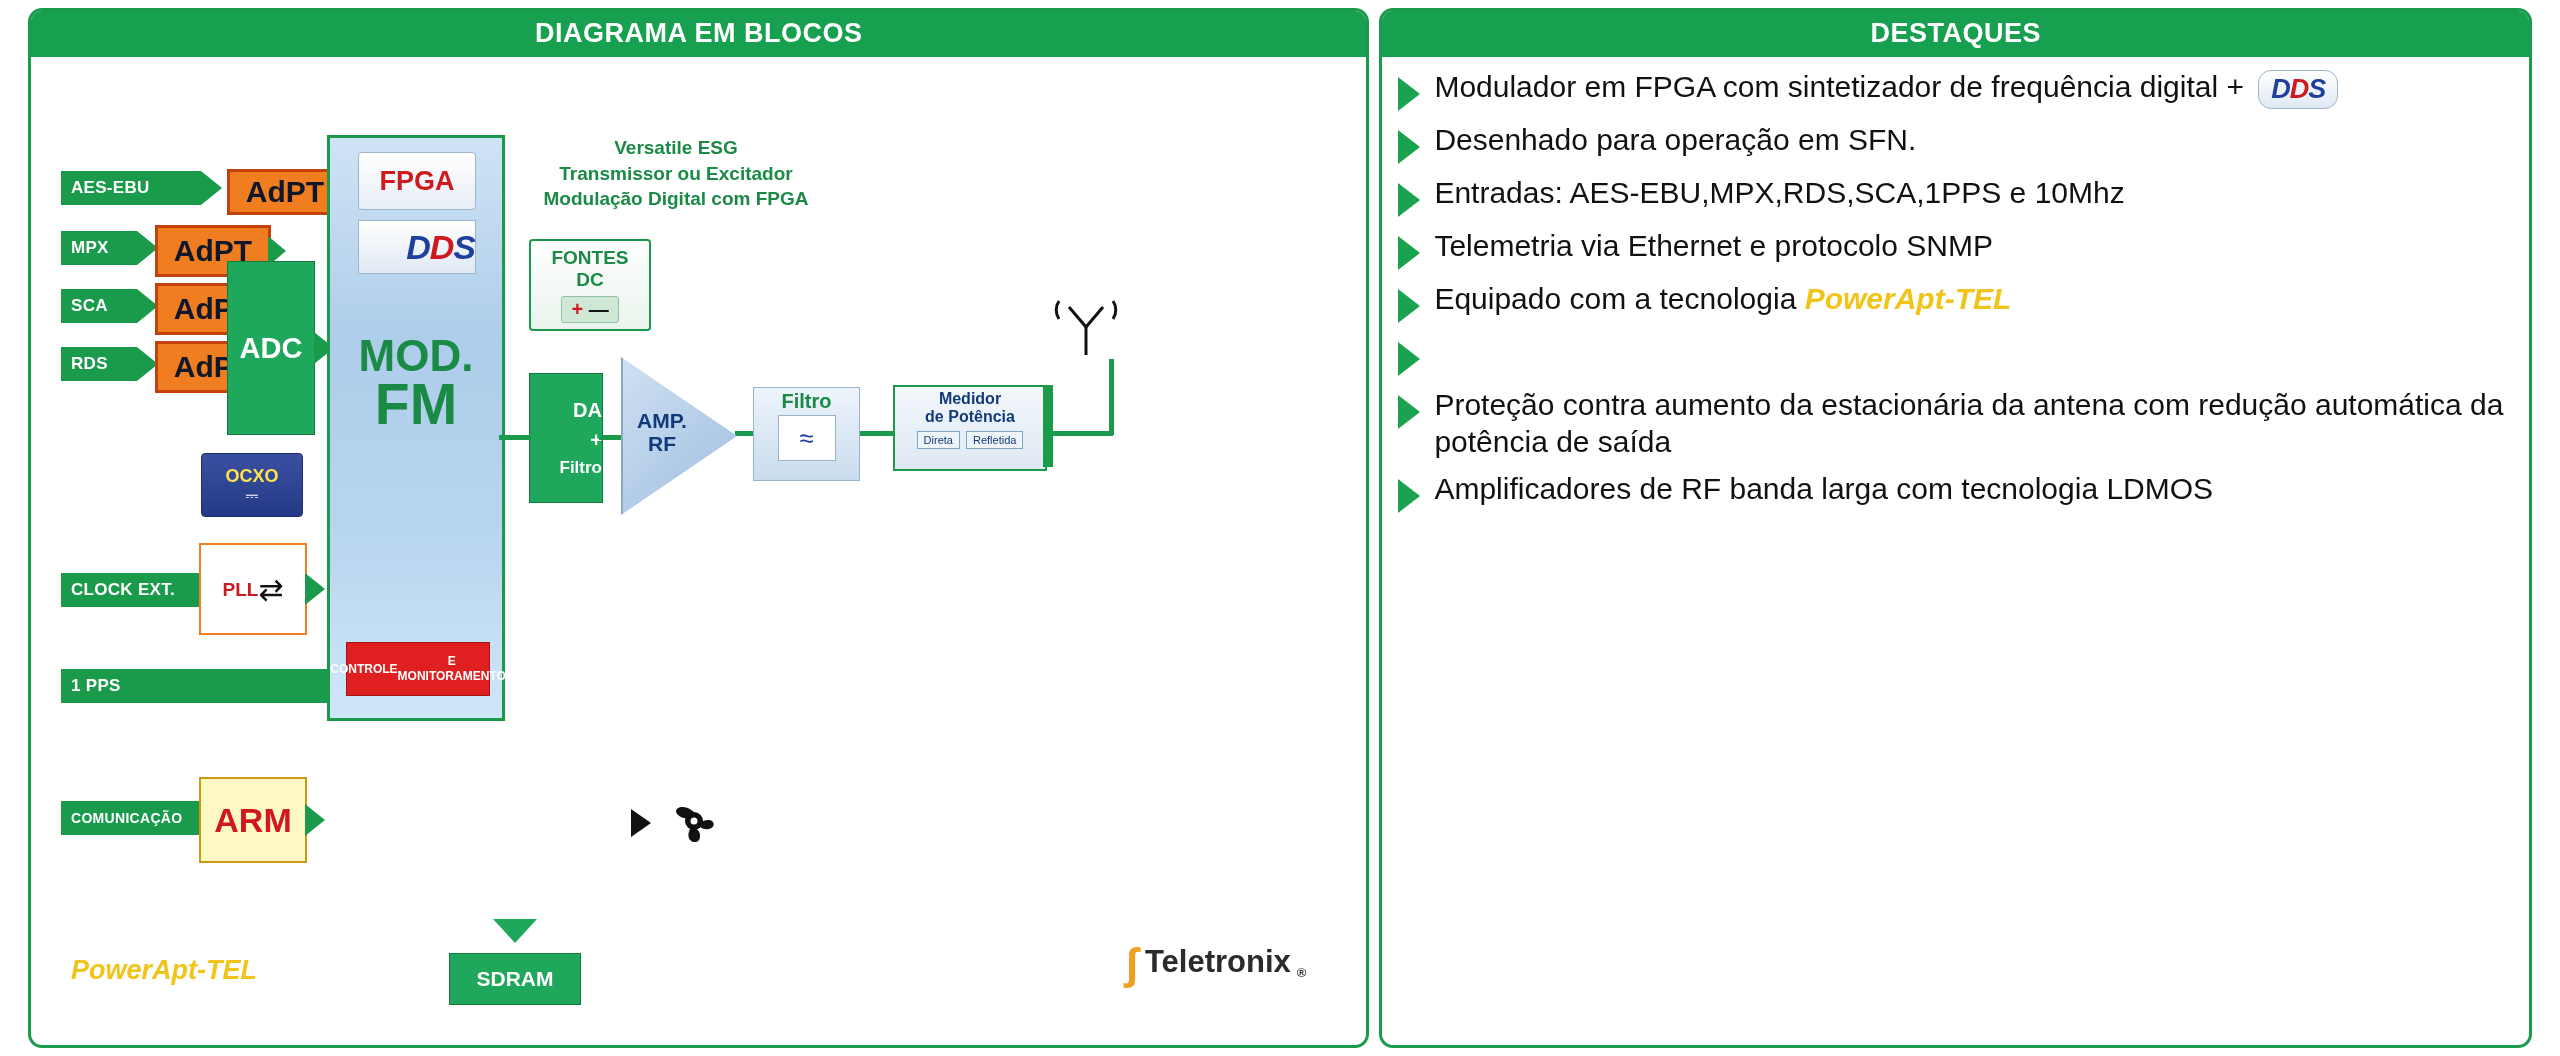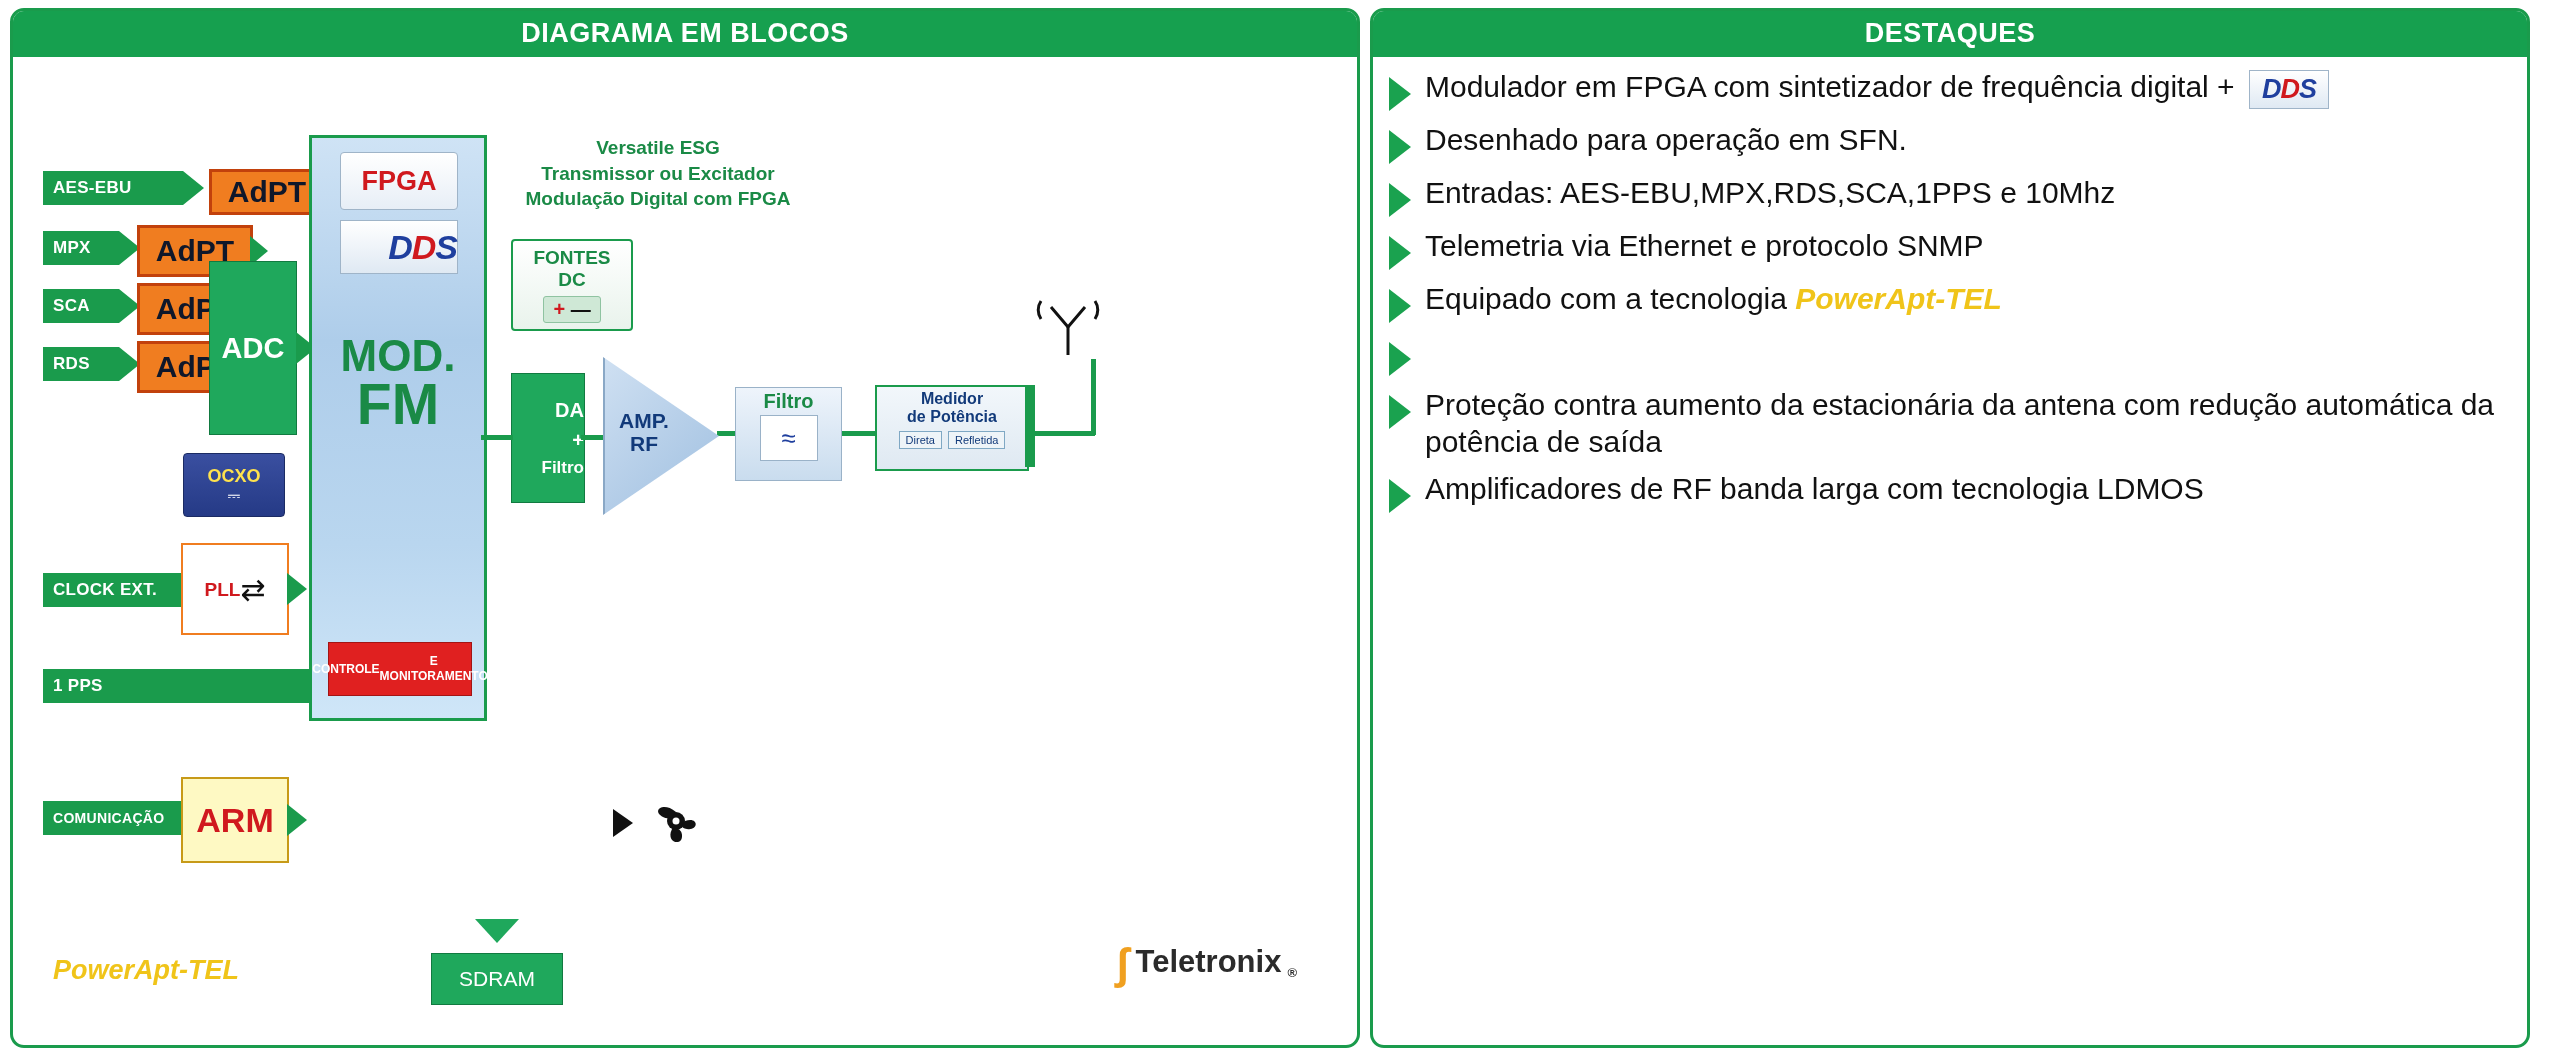--- a/index.html
+++ b/index.html
@@ -2,21 +2,21 @@
 <html><head>
 <meta charset="utf-8">
 <style>
   html,body{margin:0;padding:0;}
   body{
     width:2560px;height:1056px;
     background:#ffffff;
     font-family:"Liberation Sans", sans-serif;
     overflow:hidden;
   }
-  .page{position:relative;width:2560px;height:1056px;display:flex;gap:10px;padding:8px 10px;box-sizing:border-box;}
+  .page{position:relative;width:2560px;height:1056px;display:flex;gap:10px;padding:8px 28px;box-sizing:border-box;}
 
   
   .panel{
     border:3px solid #1a9b4c;
     border-radius:14px;
     background:#ffffff;
     box-sizing:border-box;
     position:relative;
     overflow:hidden;
   }
@@ -213,21 +213,21 @@
   .fan{
     position:absolute;left:630px;top:732px;width:66px;height:64px;
     color:#111;font-size:52px;line-height:1;
   }
   .fan-arrow{
     position:absolute;left:600px;top:752px;
     border-left:20px solid #111;border-top:14px solid transparent;border-bottom:14px solid transparent;
   }
   .sdram{
     position:absolute;left:418px;top:896px;width:130px;height:50px;
-    background:#1fa85c;border:1px solid #117a40;color:#fff;font-weight:normal;font-size:21px;
+    background:#1fa85c;border:1px solid #117a40;color:#fff;font-weight:bold;font-size:21px;
     display:flex;align-items:center;justify-content:center;
   }
   .down-arrow{
     position:absolute;left:462px;top:862px;width:0;height:0;
     border-top:24px solid #1fa85c;border-left:22px solid transparent;border-right:22px solid transparent;
   }
   .power-left{
     position:absolute;left:40px;bottom:46px;
     color:#f0c419;font-weight:bold;font-style:italic;font-size:27px;
   }
@@ -265,21 +265,21 @@
     border-top:17px solid transparent;
     border-bottom:17px solid transparent;
   }
   .btext{
     font-size:30px;color:#111;line-height:1.22;
   }
   .btext .gold{color:#f0c419;font-weight:bold;font-style:italic;}
   .dds-inline{
     display:inline-flex;align-items:center;justify-content:center;
     background:linear-gradient(180deg,#ffffff,#dfe9f3);
-    border:1px solid #9fb4c8;border-radius:0;
+    border:1px solid #9fb4c8;border-radius:13px;
     padding:2px 12px;margin-left:6px;vertical-align:middle;
     color:#1f3f9e;font-weight:bold;font-style:italic;font-size:27px;letter-spacing:-1px;
   }
   .dds-inline .dd-red{color:#d0191e;}
 </style>
 </head>
 <body>
 
 <div class="page">
 

